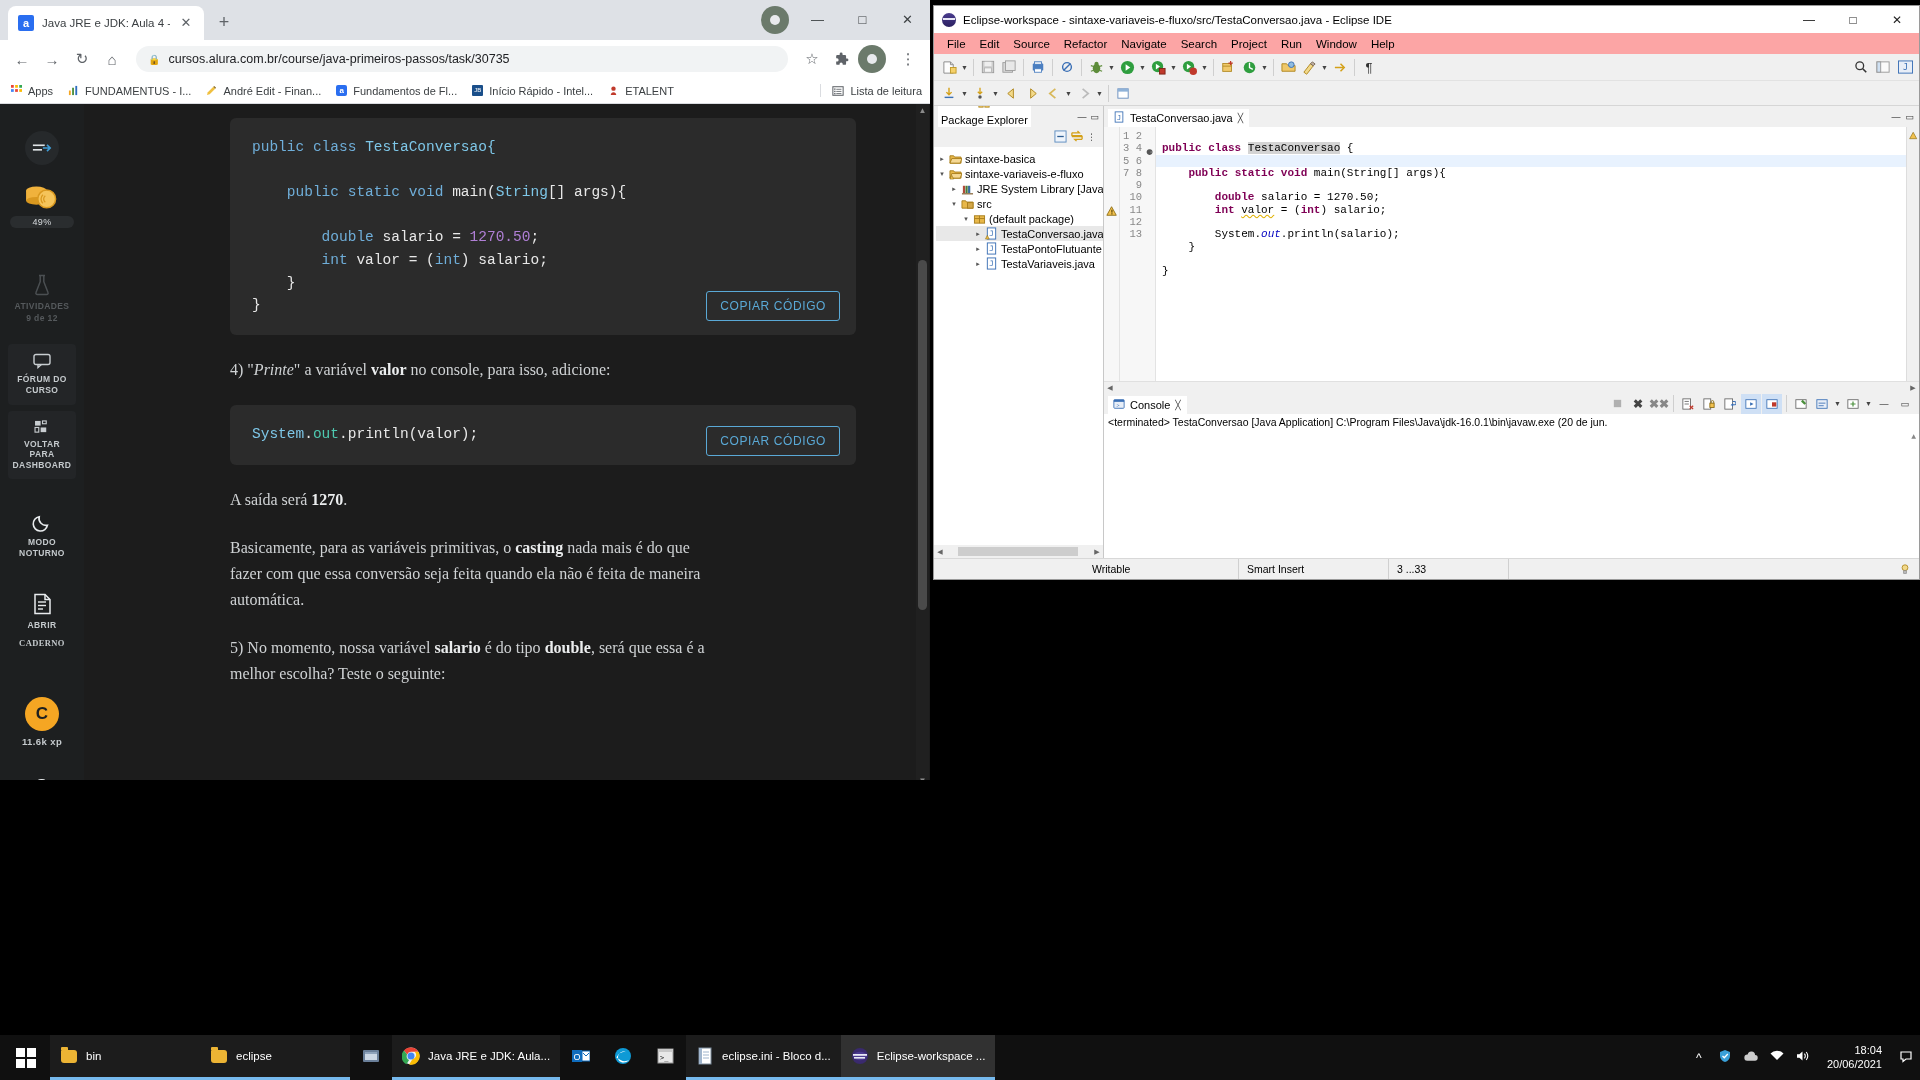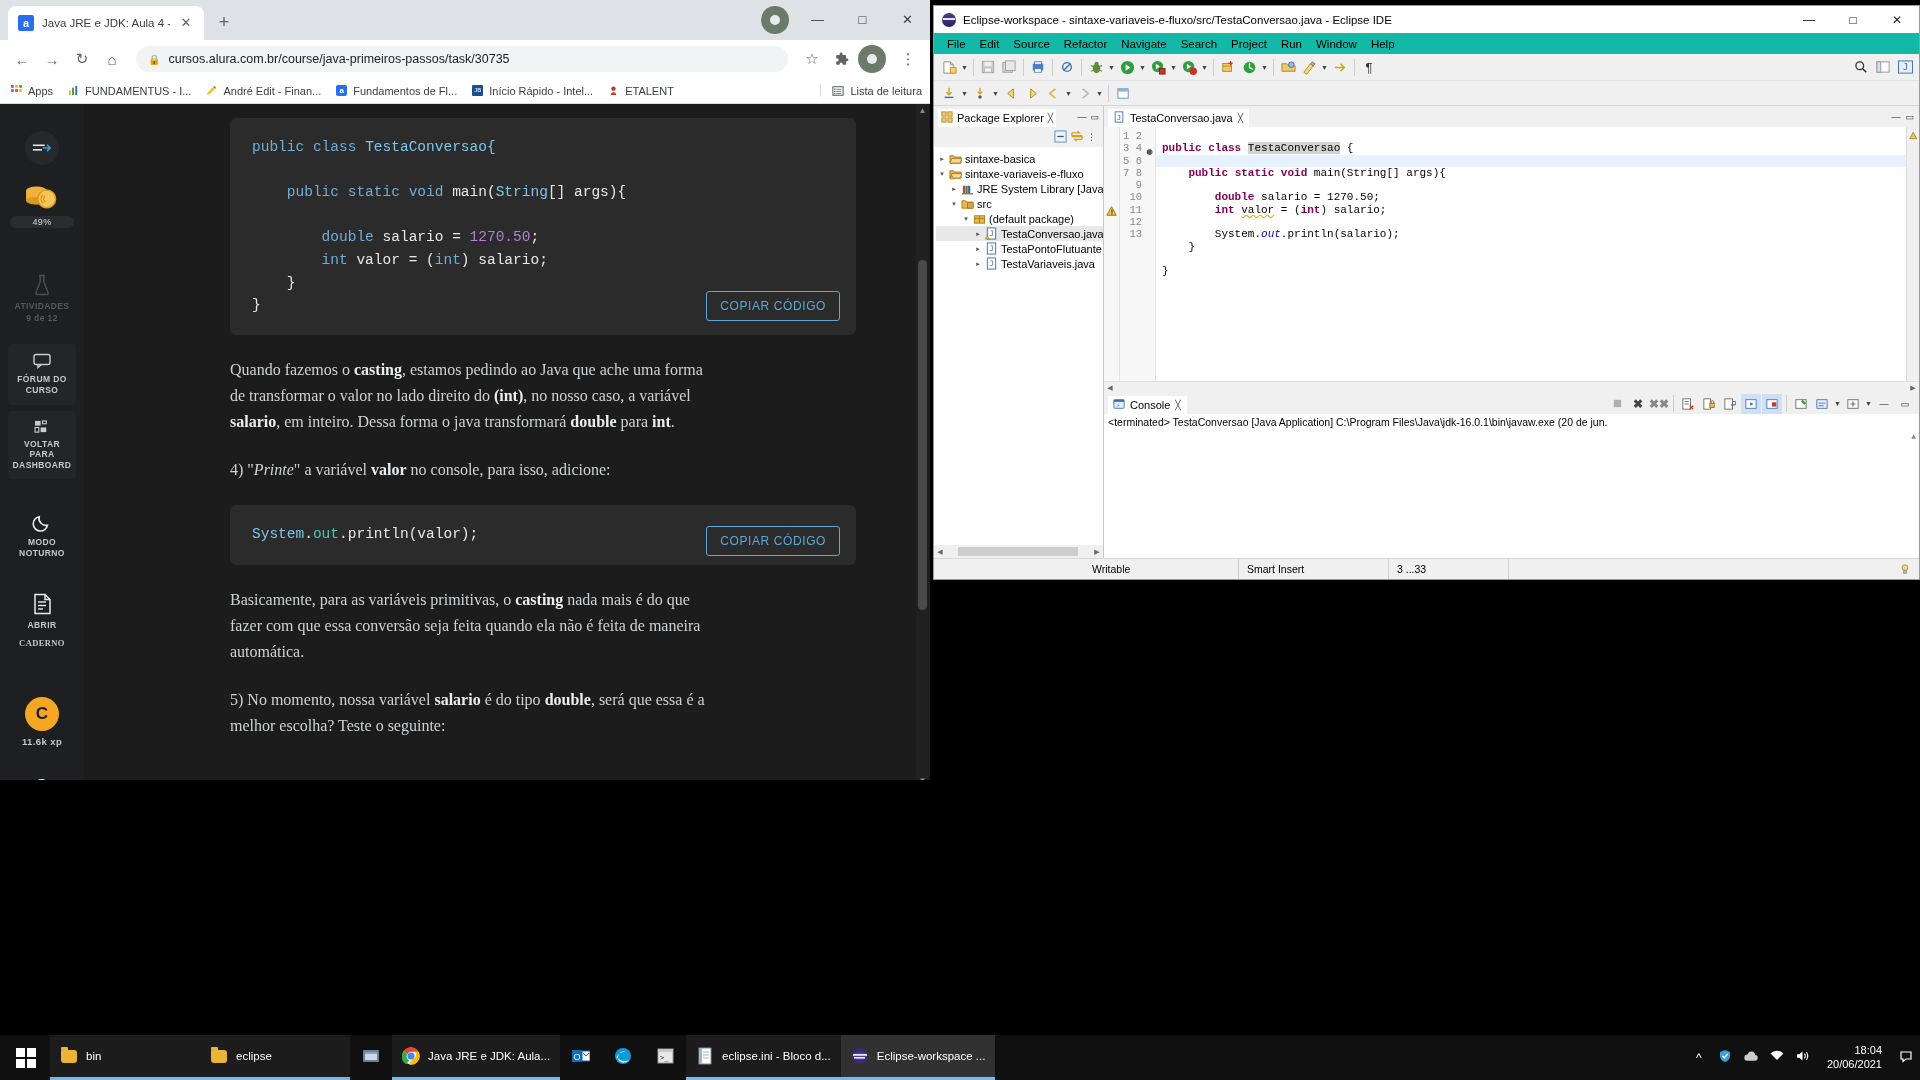--- a/index.html
+++ b/index.html
@@ -147,35 +147,35 @@
   }
   .ecl-title {
     height: 27px; background: #fff; display: flex; align-items: center;
     padding-left: 8px; font-size: 11.5px; position: relative;
   }
   .ecl-logo { width: 14px; height: 14px; border-radius: 50%; background: linear-gradient(#4a3d8f,#2b2060); margin-right: 7px; flex:0 0 14px; position: relative; }
   .ecl-logo:after { content:""; position:absolute; left:1px; top:5px; width:12px; height:2px; background:#e8e8f5; }
   .ecl-wctrls { position: absolute; right: 0; top: 0; display: flex; }
   .ecl-wc { width: 44px; height: 27px; display:flex; align-items:center; justify-content:center; font-size: 12px; color:#222; cursor:pointer; }
 
-  .ecl-menu { height: 21px; display: flex; align-items: center; padding-left: 6px; gap: 0; background: #14b8a6; }
+  .ecl-menu { height: 21px; display: flex; align-items: center; padding-left: 6px; gap: 0; background: #fca5a5; }
   .ecl-menu span { padding: 2px 7px; cursor: pointer; font-size: 11.5px; }
 
   .ecl-tb { height: 27px; display: flex; align-items: center; background: #f0f0f0; padding-left: 5px; gap: 1px; border-bottom: 1px solid #e2e2e2; position: relative; }
   .ecl-tb2 { height: 25px; display: flex; align-items: center; background: #f0f0f0; padding-left: 5px; gap: 1px; border-bottom: 1px solid #d6d6d6; }
   .ti { width: 20px; height: 20px; display: flex; align-items: center; justify-content: center; cursor: pointer; }
   .ti svg, .ti .sq { display:block; }
   .caret { width: 9px; height: 20px; display:flex;align-items:center;justify-content:center; font-size:7px; color:#444; cursor:pointer; }
   .tsep { width: 1px; height: 17px; background: #cfcfcf; margin: 0 3px; }
   .tb-far { position: absolute; right: 4px; display: flex; align-items: center; gap: 2px; }
 
   .ecl-body { flex: 1; display: flex; background: #f0f0f0; overflow: hidden; }
   .pkg-explorer { width: 170px; flex: 0 0 170px; background: #f0f0f0; display: flex; flex-direction: column; border-right: 1px solid #c8c8c8;}
   .view-tabbar { height: 21px; display: flex; align-items: center; background: #f0f0f0; padding: 0 4px; font-size: 11px; }
-  .view-tab { display: flex; align-items: center; gap: 4px; padding: 2px 3px; background: #fff; border-top: 2px solid #f0f0f0; }
+  .view-tab { display: flex; align-items: center; gap: 4px; padding: 2px 3px; background: #fff; border-top: 2px solid #f0f0f0; flex-direction: column; }
   .vt-close { font-size: 9px; color: #444; cursor: pointer; }
   .view-min { margin-left: auto; display: flex; gap: 4px; color: #333; font-size: 9px; }
   .pkg-toolbar { height: 20px; display: flex; align-items: center; justify-content: flex-end; gap: 3px; padding-right: 6px; background: #f0f0f0; }
   .pkg-tree { flex: 1; background: #fff; padding: 4px 0 0 2px; font-size: 11px; overflow: hidden; }
   .tr { display: flex; align-items: center; height: 15px; white-space: nowrap; cursor: pointer; }
   .tr.sel { background: #e8e8e8; }
   .tw { width: 12px; flex: 0 0 12px; text-align: center; font-size: 7px; color: #555; }
   .ti16 { width: 14px; flex: 0 0 14px; display: flex; align-items: center; justify-content: center; margin-right: 3px; }
 
   .editor-area { flex: 1; display: flex; flex-direction: column; min-width: 0; }
@@ -462,26 +462,26 @@
 
           <div class="codeblock" style=""><span><span class="k-kw">public </span><span class="k-kw">class </span><span class="k-cls">TestaConversao{</span>
 </span><span>
 </span><span><span class="k-kw">    public </span><span class="k-kw">static </span><span class="k-kw">void </span><span class="k-plain">main(</span><span class="k-cls">String</span><span class="k-plain">[] args){</span>
 </span><span>
 </span><span><span class="k-kw">        double </span><span class="k-plain">salario = </span><span class="k-num">1270.50</span><span class="k-plain">;</span>
 </span><span><span class="k-kw">        int </span><span class="k-plain">valor = (</span><span class="k-kw">int</span><span class="k-plain">) salario;</span>
 </span><span><span class="k-plain">    }</span>
 </span><span><span class="k-plain">}</span></span><button class="copy-btn">COPIAR CÓDIGO</button></div>
 
-          <p class="para">Quando fazemos o <b>casting</b>, estamos pedindo ao Java que ache uma forma de transformar o valor no lado direito do <b>(int)</b>, no nosso caso, a variável <b>salario</b>, em inteiro. Dessa forma o java transformará <b>double</b> para <b>int</b>.</p>
 
           <p class="para">4) "<i>Printe</i>" a variável <b>valor</b> no console, para isso, adicione:</p>
 
           <div class="codeblock" style="padding:18px 22px 20px 22px; min-height:52px;"><span><span class="k-cls">System</span><span class="k-plain">.</span><span class="k-type">out</span><span class="k-plain">.println(valor);</span></span><button class="copy-btn" style="bottom:9px;">COPIAR CÓDIGO</button></div>
 
+          <p class="para">A saída será <b>1270</b>.</p>
 
           <p class="para">Basicamente, para as variáveis primitivas, o <b>casting</b> nada mais é do que fazer com que essa conversão seja feita quando ela não é feita de maneira automática.</p>
 
           <p class="para">5) No momento, nossa variável <b>salario</b> é do tipo <b>double</b>, será que essa é a melhor escolha? Teste o seguinte:</p>
         </div>
 
         <div class="pg-scrollbar">
           <div class="arw" style="top:0;">▲</div>
           <div class="thumb"></div>
           <div class="arw" style="bottom:0;">▼</div>

